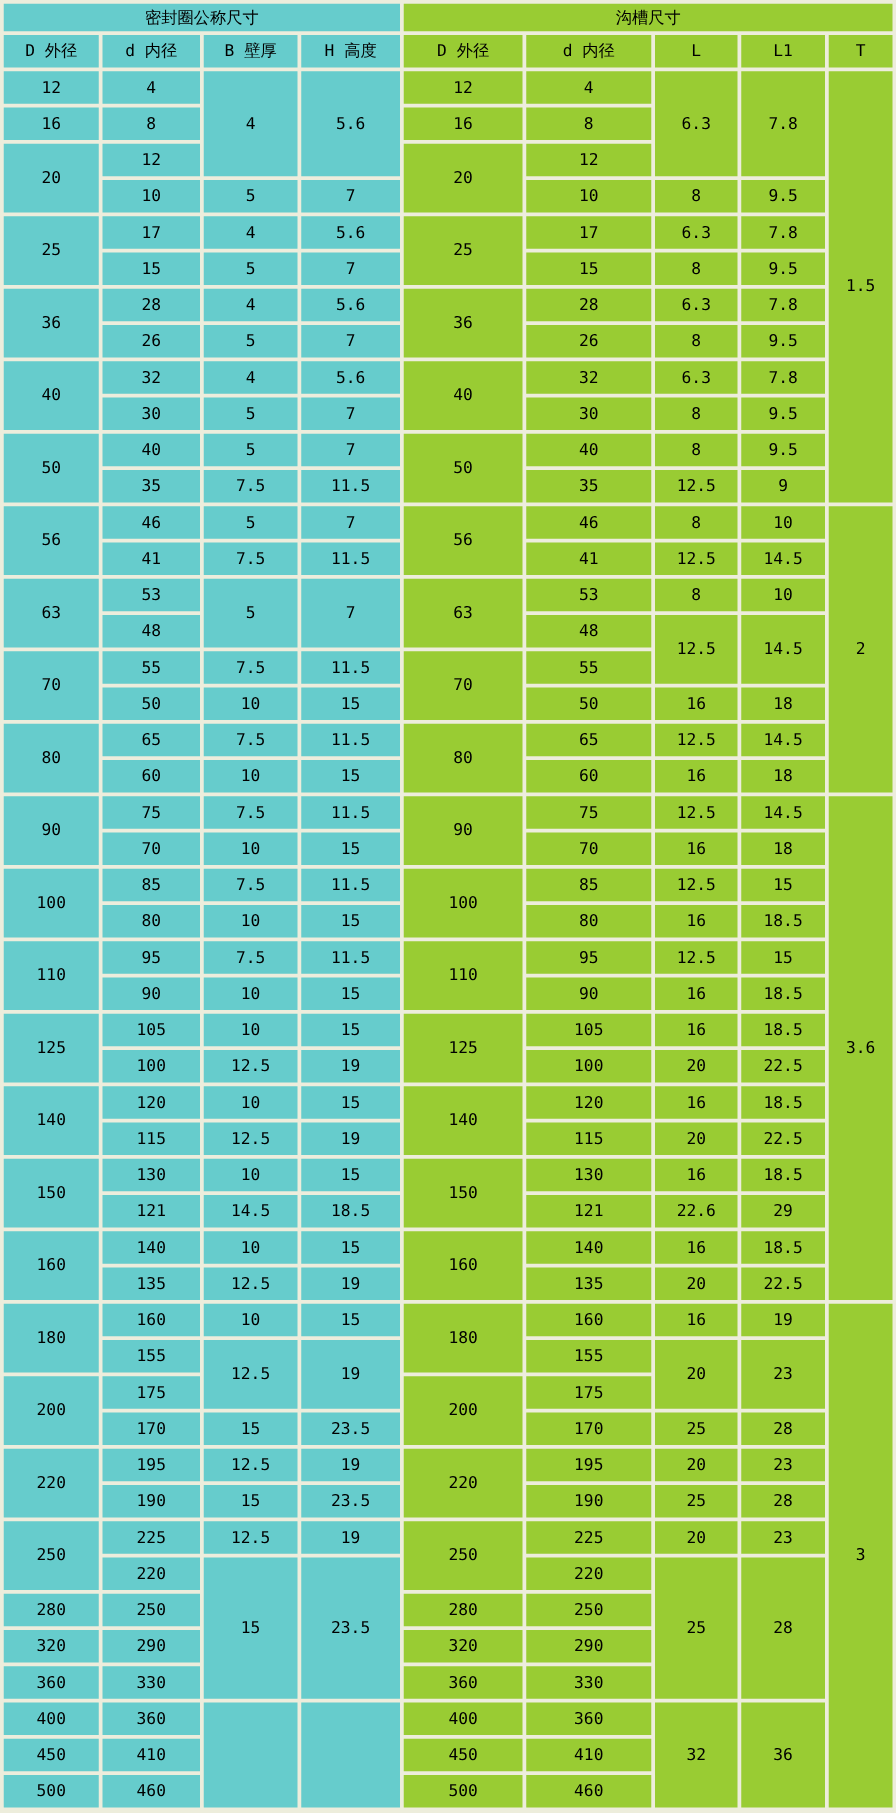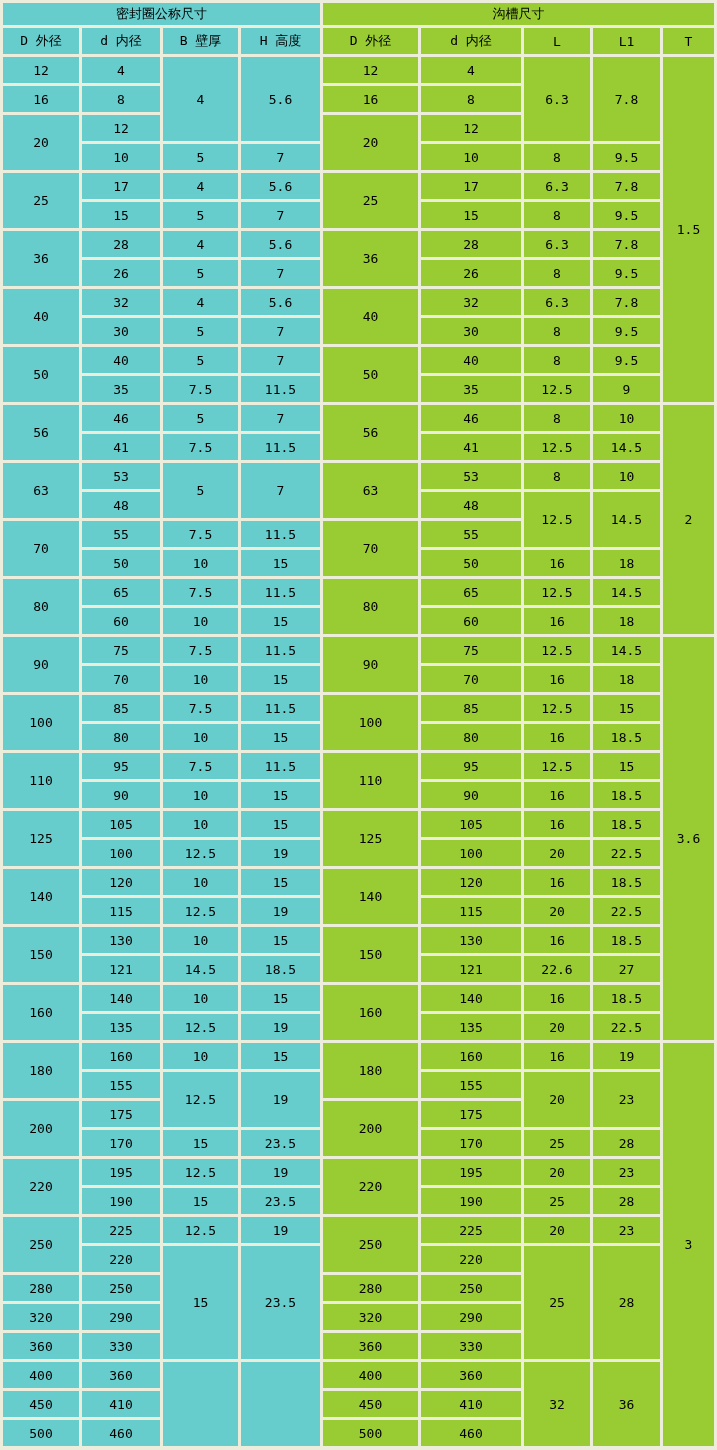--- a/index.html
+++ b/index.html
@@ -346,21 +346,21 @@
           <td class="green">130</td>
           <td class="green">16</td>
           <td class="green">18.5</td>
         </tr>
         <tr>
           <td class="cyan">121</td>
           <td class="cyan">14.5</td>
           <td class="cyan">18.5</td>
           <td class="green">121</td>
           <td class="green">22.6</td>
-          <td class="green">27</td>
+          <td class="green">29</td>
         </tr>
         <tr>
           <td rowspan="2" class="cyan">160</td>
           <td class="cyan">140</td>
           <td class="cyan">10</td>
           <td class="cyan">15</td>
           <td rowspan="2" class="green">160</td>
           <td class="green">140</td>
           <td class="green">16</td>
           <td class="green">18.5</td>

